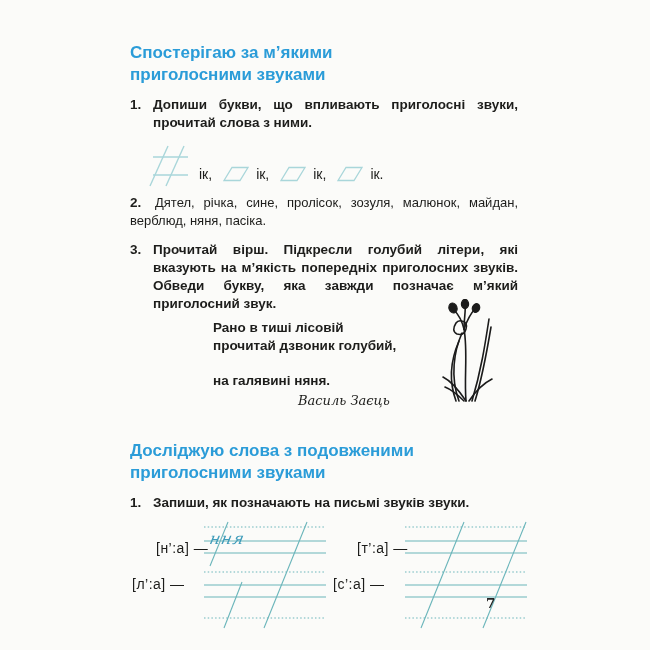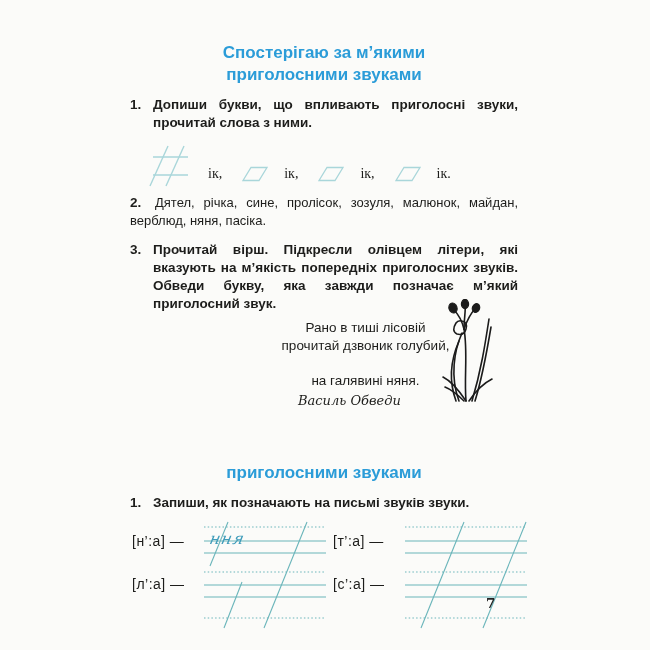--- a/index.html
+++ b/index.html
@@ -11,21 +11,21 @@
     position:relative;
     overflow:hidden;
   }
   .page-content{
     position:absolute;
     left:130px;top:42px;
     width:388px;
   }
   
   .section-title{
-    text-align:center;
+    text-align:left;
     font-weight:bold;
     font-size:17px;
     line-height:1.3;
     color:#2b9cd8;
     margin:0 0 10px 0;
   }
   
   .exercise{
     position:relative;
     padding-left:23px;
@@ -37,25 +37,24 @@
   }
   .ex-num{
     position:absolute;
     left:0;top:0;
     font-weight:bold;
   }
   
   .slots-row{
     display:flex;
     align-items:flex-end;
-    gap:14px;
+    gap:5px;
     margin:2px 0 10px 18px;
     height:46px;
     font-size:14px;
-    font-family:Liberation Serif, serif;
   }
   .slots-row .syll{
     line-height:1;
     margin:0 6px 3px 2px;
     font-weight:normal;
   }
   .big-cell{margin-bottom:-3px;}
   .small-cell{margin-bottom:2px;}
   
   .word-list{
@@ -69,22 +68,21 @@
   
   .poem-wrap{
     position:relative;
     margin-top:6px;
     min-height:86px;
   }
   .poem{
     margin-left:83px;
     font-size:13.5px;
     line-height:1.3;
-    font-weight:normal;
-    text-align:center;
+    font-weight:bold;
   }
   .poem-author{
     margin:4px 0 0 168px;
     font-size:13px;
     font-style:italic;
     font-family:"DejaVu Serif",serif;
   }
   .flower{
     position:absolute;
     top:-20px;right:10px;
@@ -102,21 +100,21 @@
     position:relative;
     height:112px;
   }
   .practice-label{
     position:absolute;
     left:2px;
     font-size:14px;
     font-weight:normal;
     letter-spacing:.5px;
   }
-  .label-row1{top:13px;}
+  .label-row1{top:20px;margin-left:24px;}
   .label-row2{top:56px;}
   .practice-lines{
     position:absolute;
     left:72px;top:0;
   }
   .handwriting{
     position:absolute;
     left:80px;top:9px;
     font-family:"DejaVu Serif",serif;
     font-style:italic;
@@ -172,31 +170,31 @@
   </div>
 
   <p class="exercise">
     <span class="ex-num">2.</span>
   </p>
 
   <p class="word-list">Дятел, річка, сине, пролісок, зозуля, малюнок, майдан, верблюд, няня, пасіка.</p>
 
   <p class="exercise">
     <span class="ex-num">3.</span>
-    <span>Прочитай вірш. Підкресли олівцем літери, які вказують на м’якість попередніх приголосних звуків. Обведи букву, яка завжди позначає м’який приголосний звук.</span>
+    <span>Прочитай вірш. Підкресли голубий літери, які вказують на м’якість попередніх приголосних звуків. Обведи букву, яка завжди позначає м’який приголосний звук.</span>
   </p>
 
   <div class="poem-wrap">
     <div class="poem">
       <span>Рано в тиші лісовій</span><br>
       <span>прочитай дзвоник голубий,</span><br>
       <br>
       <span>на галявині няня.</span>
     </div>
-    <div class="poem-author">Василь Обведи</div>
+    <div class="poem-author">Василь Заєць</div>
 
     <svg class="flower" viewBox="0 0 80 106">
       <g fill="none" stroke="#1b1b1b" stroke-width="1.6" stroke-linecap="round">
 
         <path d="M38,102 C36,78 40,52 36,30"></path>
 
         <path d="M31,102 C22,78 26,52 34,34"></path>
         <path d="M28,102 C20,80 24,58 31,42"></path>
         <path d="M38,102 C30,90 23,82 15,78"></path>
         <path d="M36,102 C28,94 22,90 17,88"></path>
@@ -214,21 +212,21 @@
         <path d="M28,24 q-5,8 1,11 q7,2 9,-5 q2,-7 -4,-8 q-4,-1 -6,2 z" fill="none" stroke-width="1.6"></path>
 
         <ellipse cx="25" cy="9" rx="4" ry="5" transform="rotate(-20 25 9)"></ellipse>
         <ellipse cx="37" cy="5" rx="3.6" ry="4.6"></ellipse>
         <ellipse cx="48" cy="9" rx="3.6" ry="4.4" transform="rotate(22 48 9)"></ellipse>
       </g>
     </svg>
   </div>
 
   <h1 class="section-title section2-title">
-    <br>
+    <span>Досліджую слова з подовженими</span><br>
     <span>приголосними звуками</span>
   </h1>
 
   <p class="exercise">
     <span class="ex-num">1.</span>
     <span>Запиши, як позначають на письмі звуків звуки.</span>
   </p>
 
   <div class="practice-grid">
 

